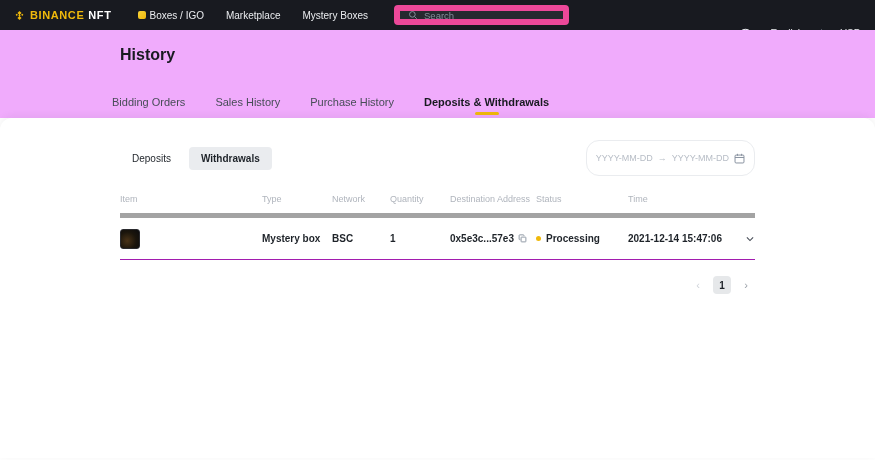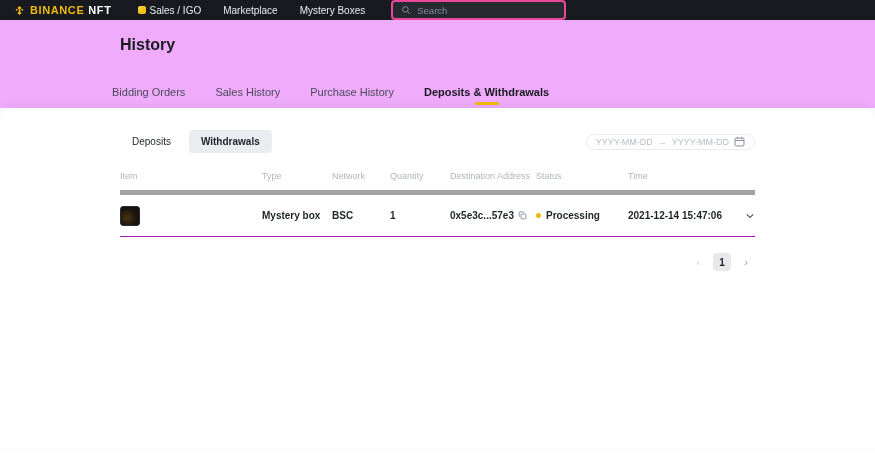--- a/index.html
+++ b/index.html
@@ -1,32 +1,32 @@
 <!DOCTYPE html>
 <html><head>
 <meta charset="utf-8">
 <style>
   * { margin:0; padding:0; box-sizing:border-box; }
   html,body { width:875px; height:460px; overflow:hidden; background:#fff;
     font-family:"Liberation Sans", sans-serif; }
 
   
-  .navbar { height:20px; background:#181a20; display:flex; align-items:center;
+  .navbar { height:30px; background:#181a20; display:flex; align-items:center;
     justify-content:space-between; padding:0 14px; }
   .nav-left { display:flex; align-items:center; }
   .logo { display:flex; align-items:center; gap:5px; cursor:pointer; margin-right:26px; }
   .logo-diamond { width:11px; height:11px; display:block; }
   .logo-brand { color:#F0B90B; font-weight:bold; font-size:11px; letter-spacing:.6px; }
   .logo-suffix { color:#fff; font-weight:bold; font-size:11px; letter-spacing:.6px; margin-left:-1px; }
   .nav-item { color:#eaecef; font-size:10px; margin-right:22px; cursor:pointer;
     display:flex; align-items:center; gap:4px; white-space:nowrap; }
   .igo-ico { width:8px; height:8px; border-radius:2px;
     background:linear-gradient(135deg,#f8d33a,#F0B90B); display:inline-block; }
   .search-box { display:flex; align-items:center; gap:6px; width:175px; height:20px;
-    background:#26292f; border:2px solid #ec4899; border-radius:4px; padding:0 8px; margin-left:4px; }
+    background:#26292f; border:6px solid #ec4899; border-radius:4px; padding:0 8px; margin-left:4px; }
   .search-box svg { flex:none; }
   .search-box input { background:transparent; border:none; outline:none; color:#eaecef;
     font-size:9.5px; width:100%; font-family:"Liberation Sans", sans-serif; }
   .search-box input::placeholder { color:#848e9c; }
   .nav-right { display:flex; align-items:flex-start; gap:17px;margin-top:40px; }
   .profile-ico { width:15px; height:15px; cursor:pointer; display:block; }
   .nav-right .txt { color:#eaecef; font-size:10px; cursor:pointer; }
   .nav-right .sep { color:#5e6673; font-size:10px; }
 
   
@@ -39,21 +39,21 @@
   .tab.active::after { content:""; position:absolute; bottom:3px; left:50%;
     transform:translateX(-50%); width:24px; height:3px; background:#F0B90B; border-radius:2px; }
 
   
   .panel { background:#fff; border-radius:12px 12px 0 0; min-height:340px;
     box-shadow:0 -2px 8px rgba(24,26,32,.06); padding:22px 120px 0; position:relative; }
   .panel-top { display:flex; align-items:center; justify-content:space-between; }
   .subtabs { display:flex; align-items:center; gap:6px; }
   .subtab { font-size:10px; color:#1e2329; padding:6px 12px; border-radius:4px; cursor:pointer; }
   .subtab.active { background:#eaecef; font-weight:bold; }
-  .date-range { display:flex; align-items:center; gap:5px; height:16px;
+  .date-range { display:flex; align-items:center; gap:5px; height:36px;
     border:1px solid #eaecef; border-radius:13px; padding:0 9px; cursor:pointer; }
   .date-range .ph { font-size:9px; color:#b7bdc6; white-space:nowrap; }
   .date-range svg { flex:none; }
 
   
   .table { margin-top:18px; }
   .trow { display:grid; grid-template-columns:142px 70px 58px 60px 86px 92px 1fr 20px;
     align-items:center; }
   .thead { padding-bottom:9px; border-bottom:5px solid #a3a3a3; }
   .thead .th { font-size:9px; color:#b0b5bd; white-space:nowrap; }
@@ -83,21 +83,21 @@
   <div class="nav-left">
     <div class="logo">
       <svg class="logo-diamond" viewBox="0 0 24 24">
         <path fill="#F0B90B" d="M12 2 L16.5 6.5 12 11 7.5 6.5 Z M3.5 10.5 6 8 8.5 10.5 6 13 Z M12 13 L16.5 17.5 12 22 7.5 17.5 Z M18 8 20.5 10.5 18 13 15.5 10.5 Z M12 9.5 14.5 12 12 14.5 9.5 12 Z"></path>
       </svg>
       <span class="logo-brand">BINANCE</span>
       <span class="logo-suffix">NFT</span>
     </div>
     <div class="nav-item">
       <span class="igo-ico"></span>
-      <span>Sales / IGO</span>
+      <span>Boxes / IGO</span>
     </div>
     <div class="nav-item">Marketplace</div>
     <div class="nav-item">Mystery Boxes</div>
     <div class="search-box">
       <svg width="10" height="10" viewBox="0 0 16 16">
         <circle cx="7" cy="7" r="4.5" fill="none" stroke="#848e9c" stroke-width="1.6"></circle>
         <line x1="10.5" y1="10.5" x2="14" y2="14" stroke="#848e9c" stroke-width="1.6"></line>
       </svg>
       <input type="text" placeholder="Search" style="">
     </div>

